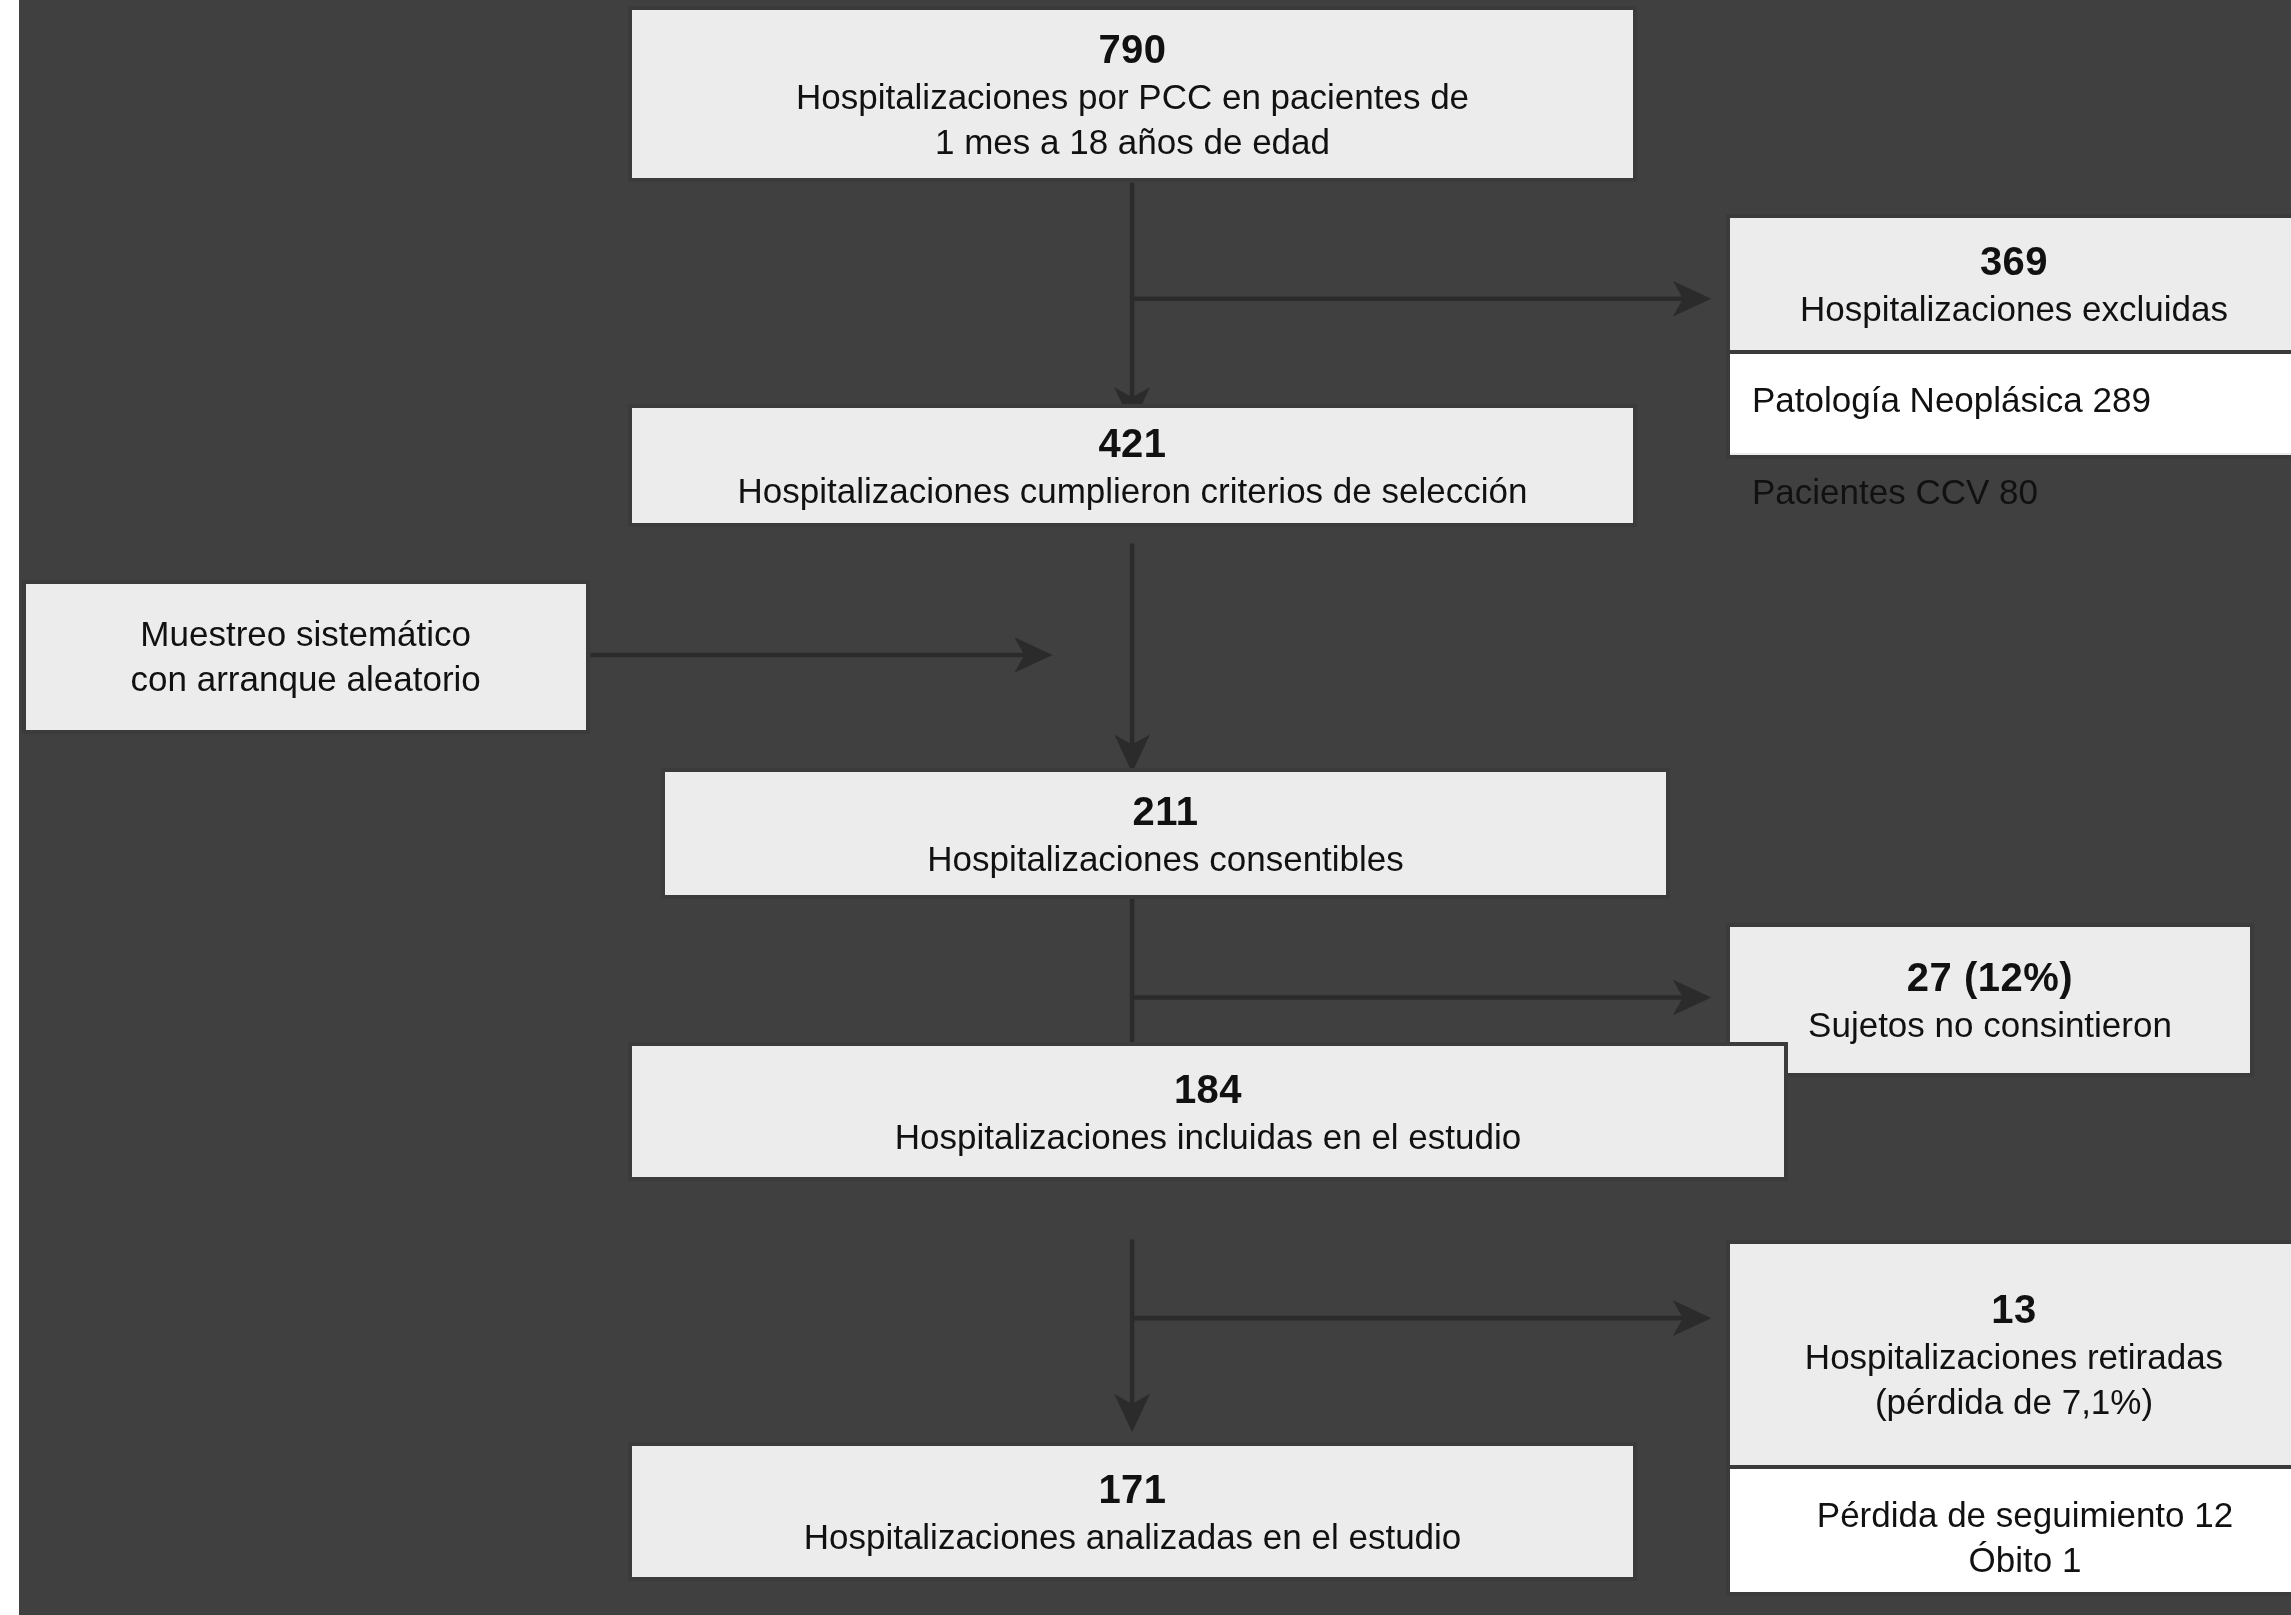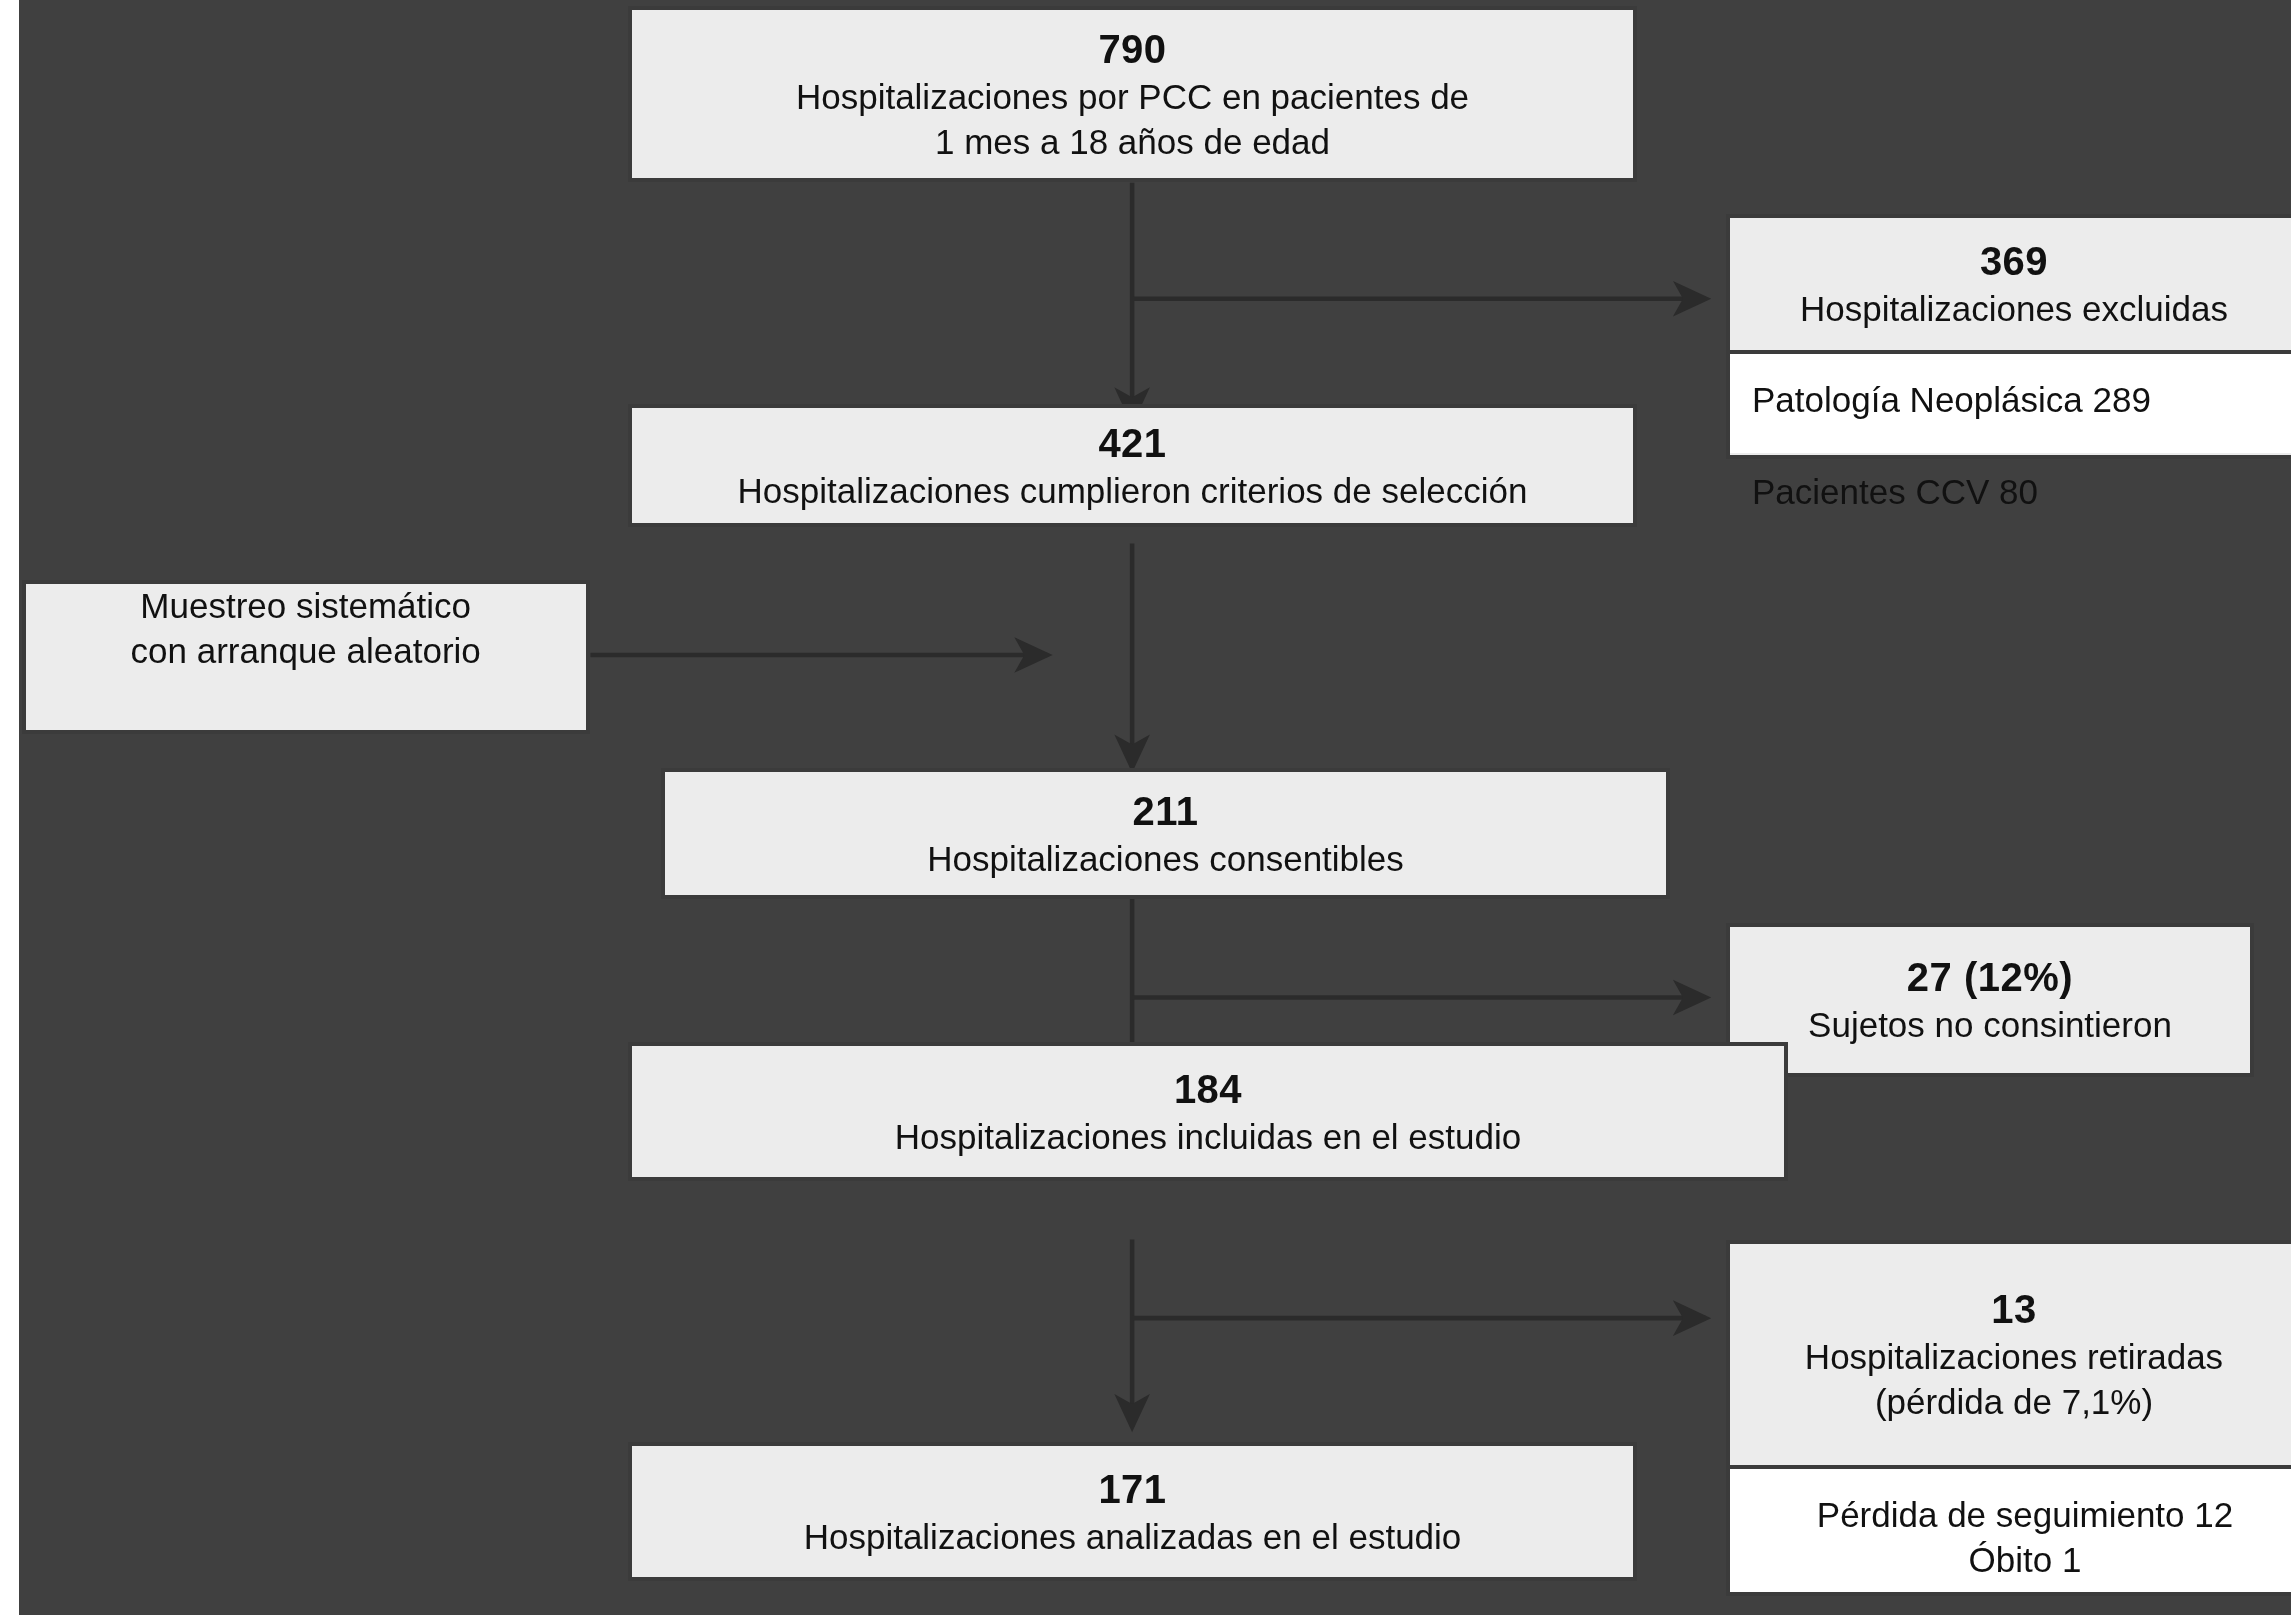--- a/index.html
+++ b/index.html
@@ -65,21 +65,21 @@
     justify-content: flex-start;
     text-align: left;
     padding: 24px 0 0 22px;
   }
   .node .detail-pane .desc-line {
     font-size: 35px;
     text-align: left;
   }
   .node.plain-left {
     align-items: center;
-    justify-content: flex-start;
+    justify-content: center;
   }
   svg.connectors {
     position: absolute;
     left: 0;
     top: 0;
     width: 2292px;
     height: 1615px;
     pointer-events: none;
   }
 </style>

